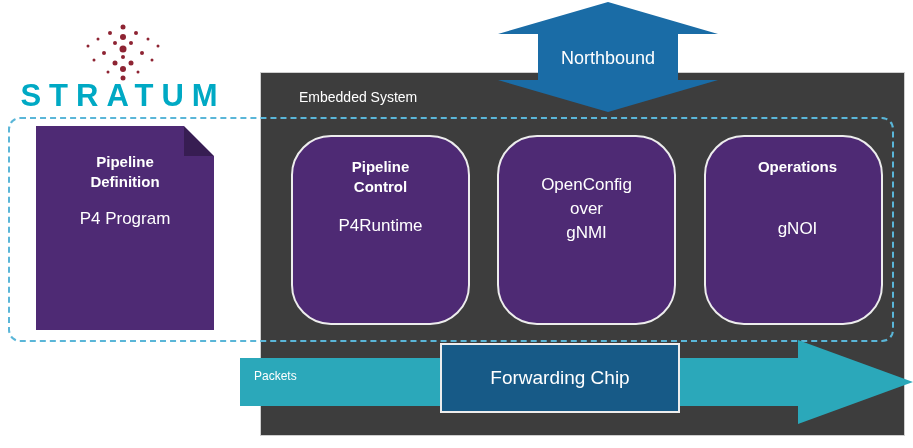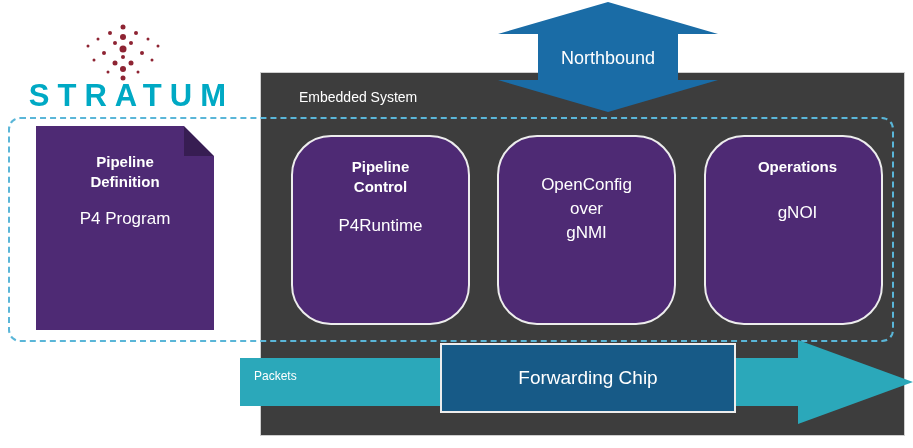--- a/index.html
+++ b/index.html
@@ -6,21 +6,21 @@
   .canvas {
     position: relative;
     width: 913px;
     height: 448px;
     background: #ffffff;
     overflow: hidden;
     font-family: "Liberation Sans", sans-serif;
   }
 
   
-  .logo { position: absolute; left: 12px; top: 22px; width: 222px; text-align: right; }
+  .logo { position: absolute; left: 12px; top: 22px; width: 222px; text-align: center; }
   .logo-dots { display: block; margin: 0 auto; }
   .logo-text {
     margin-top: -4px;
     font-size: 31px;
     font-weight: bold;
     letter-spacing: 8px;
     color: #00a9c4;
   }
 
   
@@ -88,34 +88,34 @@
   .card-3 { left: 704px; padding-left: 8px; }
 
   .card-title {
     font-size: 15px; font-weight: bold;
     white-space: pre-line; line-height: 1.35; color: #ffffff;
   }
   .card-body {
     font-size: 17px; white-space: pre-line;
     line-height: 1.4; margin-top: 16px; color: #ffffff;
   }
-  .card-3 .card-body { margin-top: 24px; }
+  .card-3 .card-body { margin-top: 40px; }
   .pipeline-def .card-body { margin-top: 14px; }
 
   
   .packets-arrow { position: absolute; left: 240px; top: 340px; }
   .packets-label {
     position: absolute; left: 254px; top: 369px;
     color: #ffffff; font-size: 12px;
   }
 
   
   .forwarding-chip {
     position: absolute; left: 440px; top: 343px;
-    width: 296px; height: 70px;
+    width: 240px; height: 70px;
     background: #175a87;
     border: 2px solid #ededed;
     box-sizing: border-box;
     display: flex; align-items: center; justify-content: center;
     color: #ffffff; font-size: 19px;
   }
 </style>
 </head>
 <body>
 

